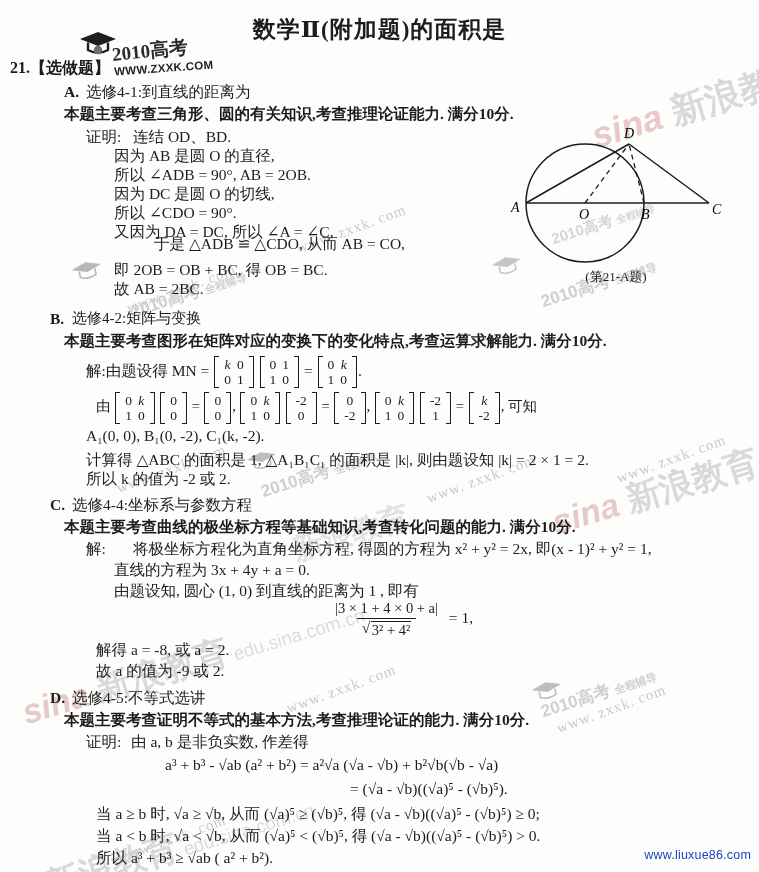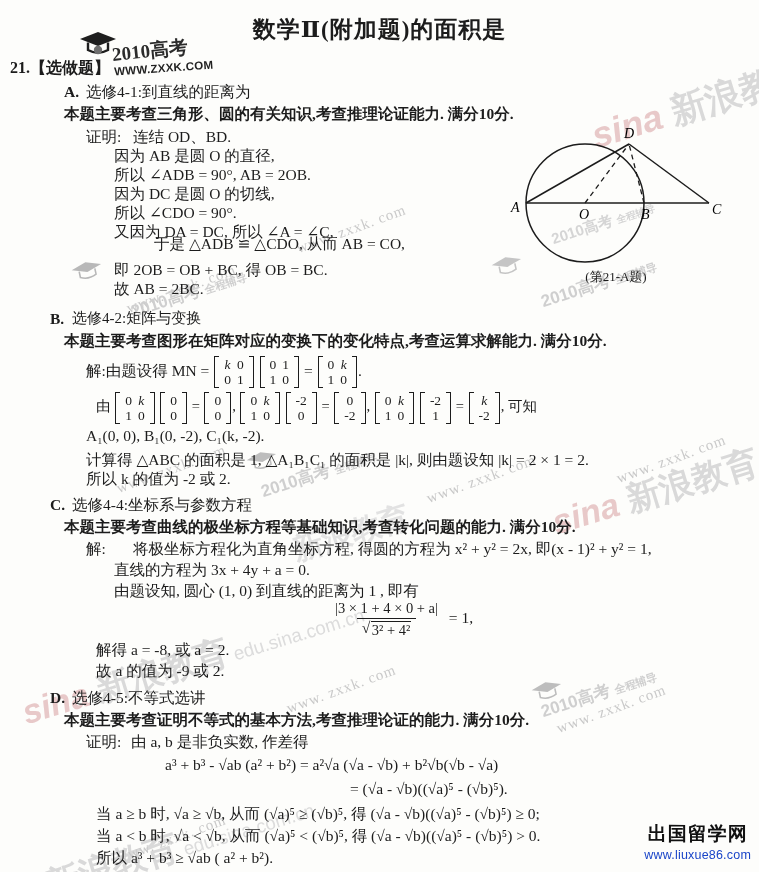--- a/index.html
+++ b/index.html
@@ -389,17 +389,16 @@
 
     <text x="18" y="88" font-family="Liberation Serif, serif" font-size="14" font-style="italic">A</text>
     <text x="86" y="95" font-family="Liberation Serif, serif" font-size="14" font-style="italic">O</text>
     <text x="148" y="95" font-family="Liberation Serif, serif" font-size="14" font-style="italic">B</text>
     <text x="219" y="90" font-family="Liberation Serif, serif" font-size="14" font-style="italic">C</text>
     <text x="131" y="14" font-family="Liberation Serif, serif" font-size="14" font-style="italic">D</text>
   </svg>
   <div class="figcap cjk">(第21-A题)</div>
 
   <div class="liuxue">
-    <div class="l1">出国留学网</div>
     <div class="l2">www.liuxue86.com</div>
   </div>
 
 </div>
 
 </body></html>

